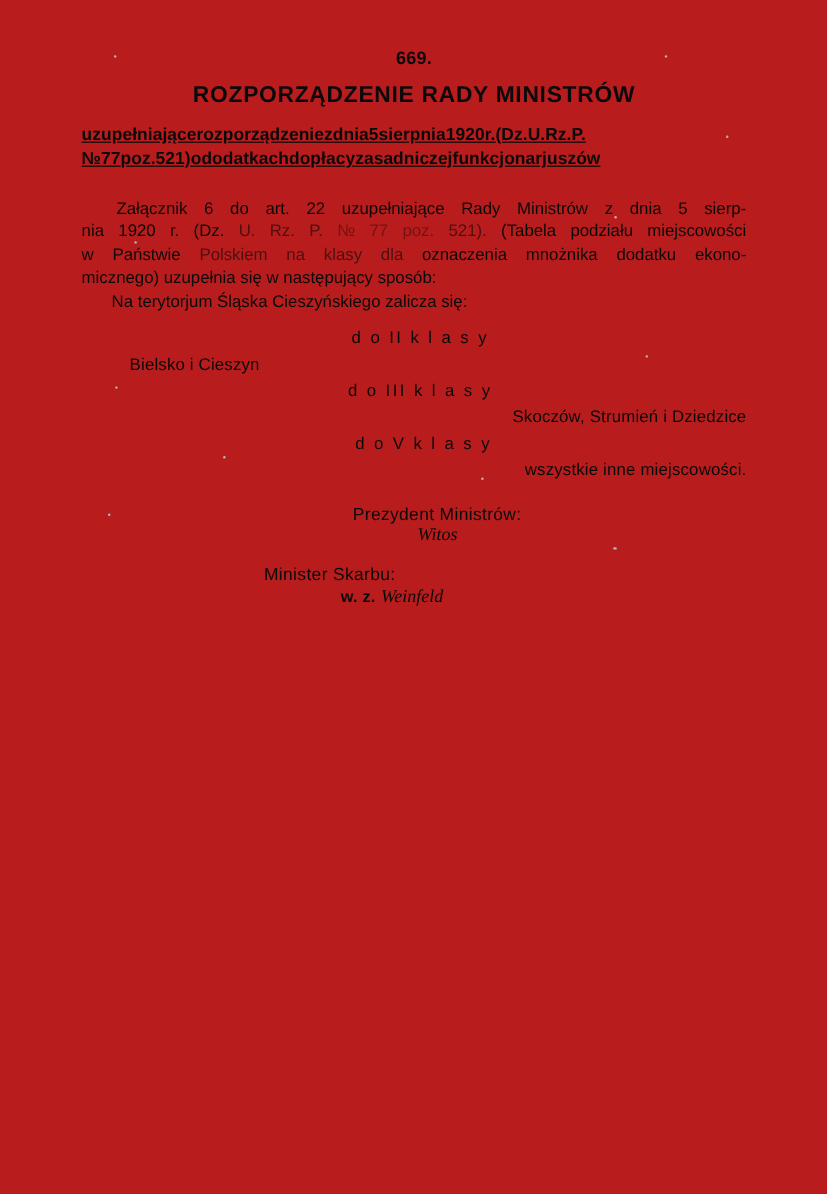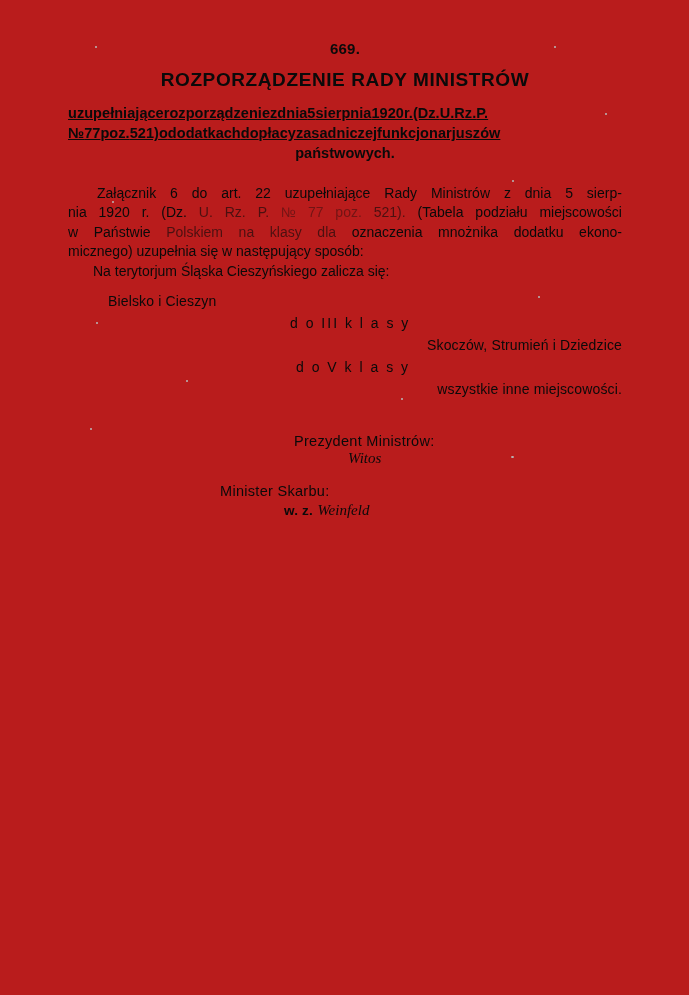--- a/index.html
+++ b/index.html
@@ -126,21 +126,21 @@
   .class-rest {
     font-size: 14px;
     line-height: 22px;
     letter-spacing: 0.15px;
     white-space: nowrap;
     padding-left: 0;
     text-align: right;
   }
 
   
-  .signatures { margin-top: 33px; }
+  .signatures { margin-top: 19px; }
   .sig-role {
     font-size: 14.5px;
     letter-spacing: 0.3px;
     white-space: nowrap;
   }
   .sig-name {
     font-family: "Liberation Serif", serif;
     font-style: italic;
     font-size: 15px;
     white-space: nowrap;
@@ -205,21 +205,20 @@
         <span>77</span>
         <span>poz.</span>
         <span>521)</span>
         <span>o</span>
         <span>dodatkach</span>
         <span>do</span>
         <span>płacy</span>
         <span>zasadniczej</span>
         <span>funkcjonarjuszów</span>
       </span>
-      <span class="subtitle-line center">państwowych.</span>
     </div>
 
     <div class="body-block">
 
       <div class="body-line">
         <span class="w indent-first">Załącznik</span>
         <span class="w">6</span>
         <span class="w">do</span>
         <span class="w">art.</span>
         <span class="w">22</span>
@@ -262,20 +261,21 @@
         <span class="w">ekono-</span>
       </div>
 
       <div class="body-line last">micznego) uzupełnia się w następujący sposób:</div>
     </div>
 
     <div class="line-na">Na terytorjum Śląska Cieszyńskiego zalicza się:</div>
 
     <div class="class-block">
 
+      <div class="class-head k2">d o  II  k l a s y</div>
       <div class="class-towns t1">Bielsko i Cieszyn</div>
 
       <div class="class-head k3">d o  III  k l a s y</div>
       <div class="class-towns t2">Skoczów, Strumień i Dziedzice</div>
 
       <div class="class-head k5">d o  V  k l a s y</div>
       <div class="class-rest">wszystkie inne miejscowości.</div>
     </div>
 
     <div class="signatures">

